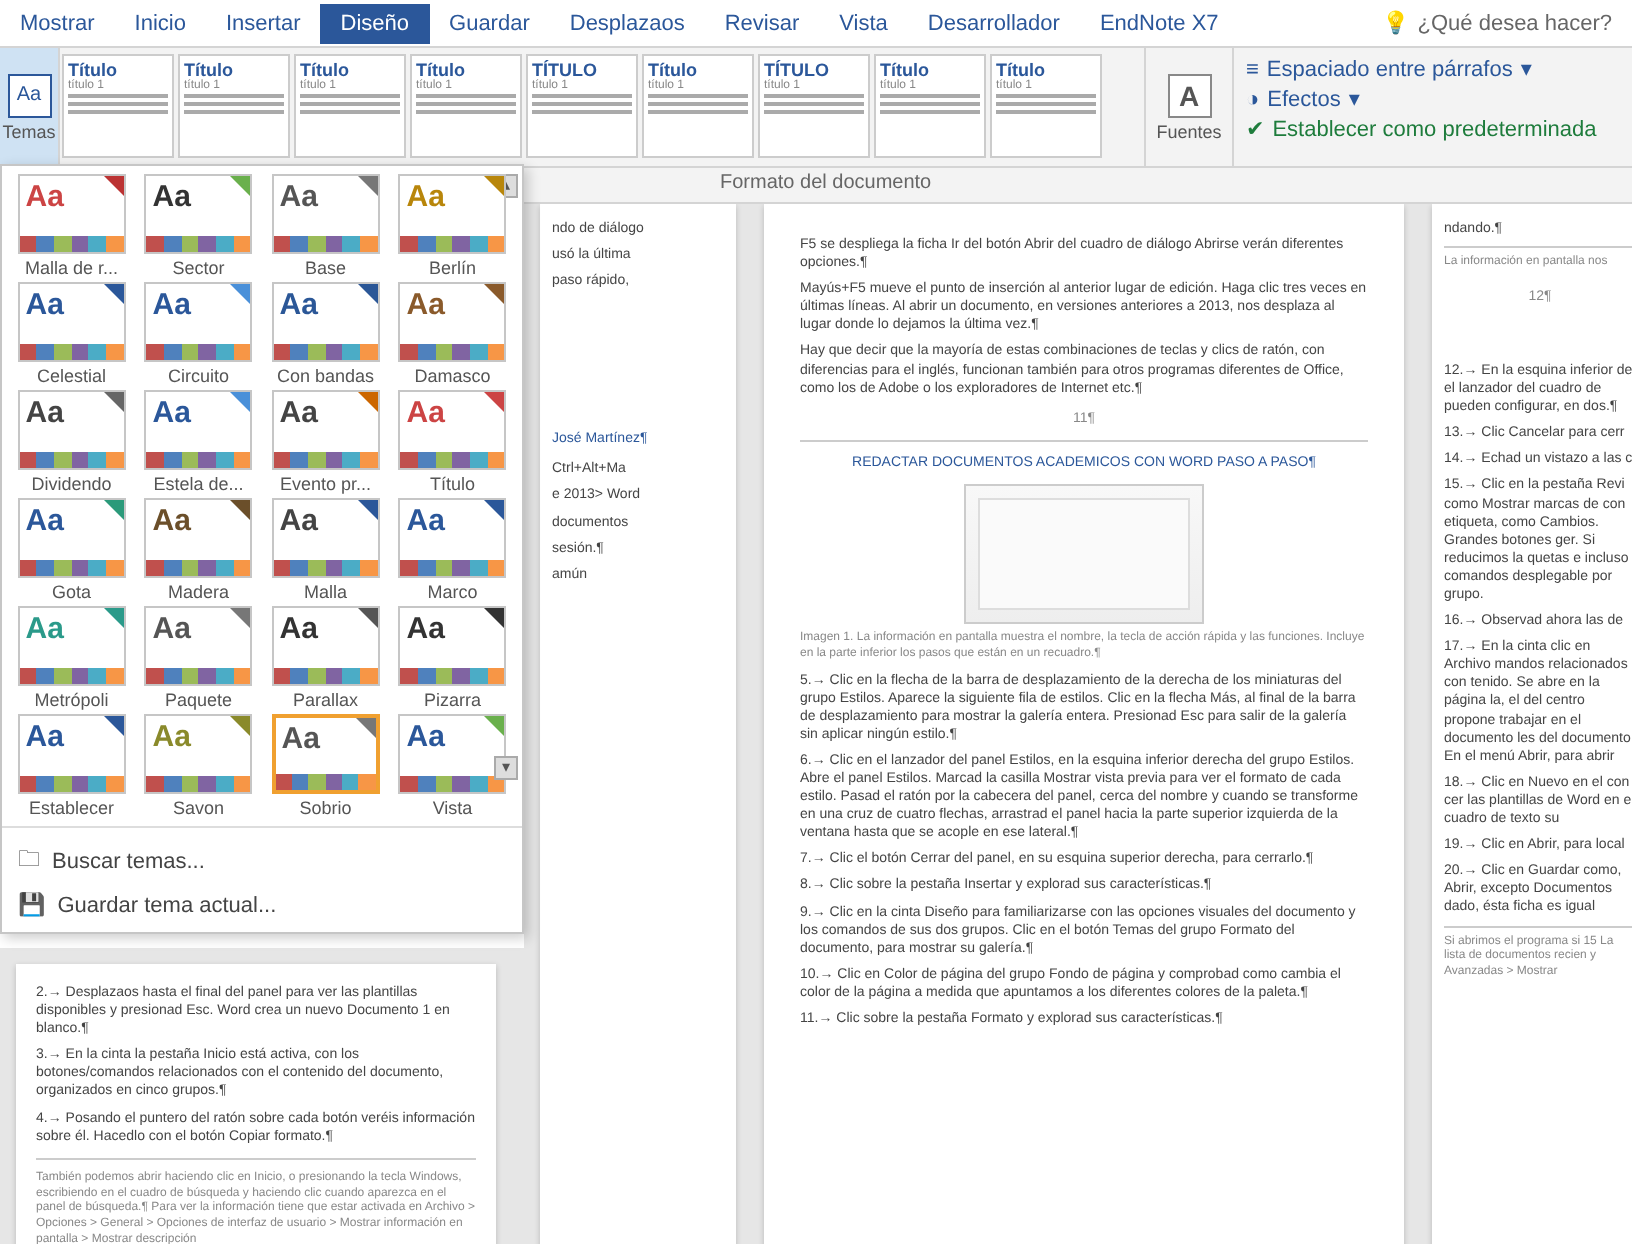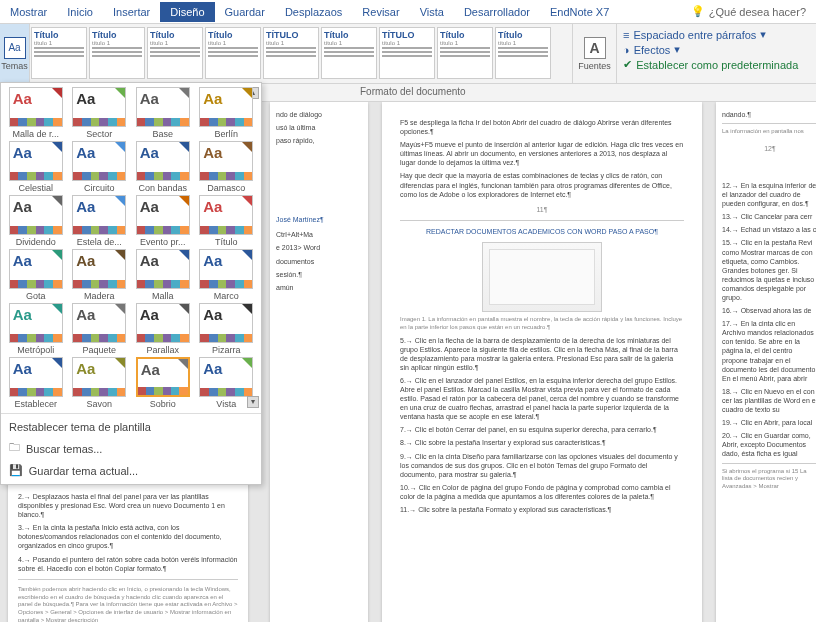--- a/index.html
+++ b/index.html
@@ -521,21 +521,20 @@
             <span style="background:#8064a2"></span>
             <span style="background:#4bacc6"></span>
             <span style="background:#f79646"></span>
           </div>
         </div>
         <div class="name">Vista</div>
       </div>
     </div>
   <div class="scroll-arrow" style="bottom:76px">▾</div>
   <div class="dd-footer">
-    <div>Restablecer tema de plantilla</div>
     <div>
         <span>🗀</span>
         <span>Buscar temas...</span>
       </div>
     <div>
         <span>💾</span>
         <span>Guardar tema actual...</span>
       </div>
   </div>
 </div>

